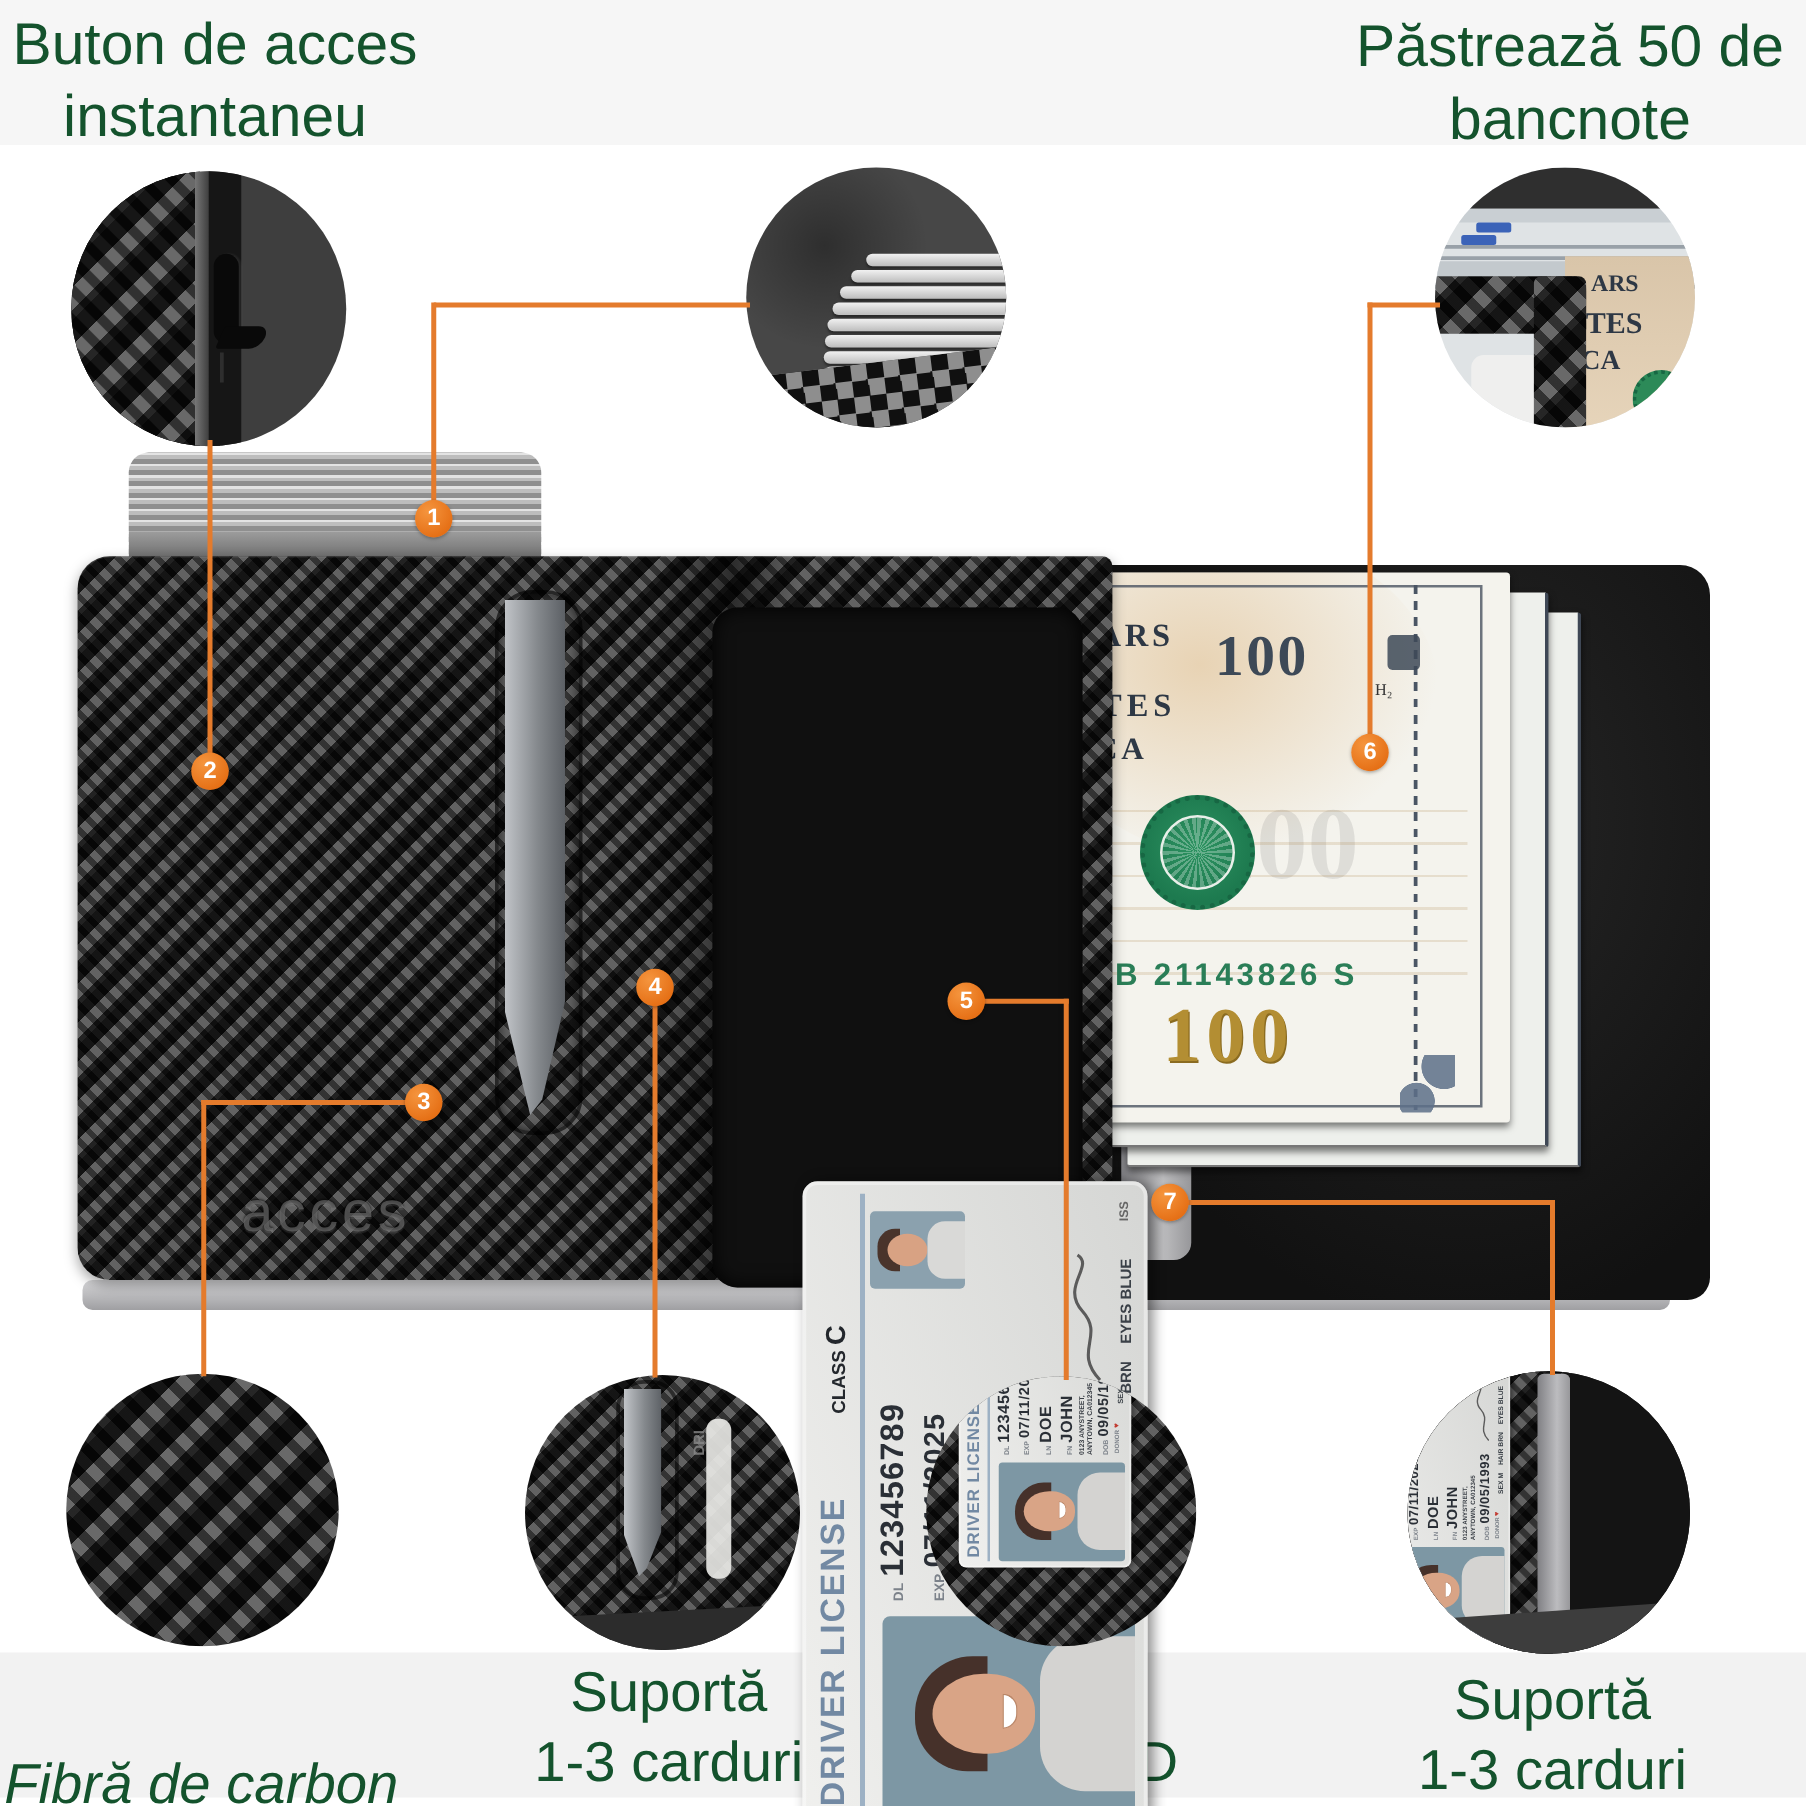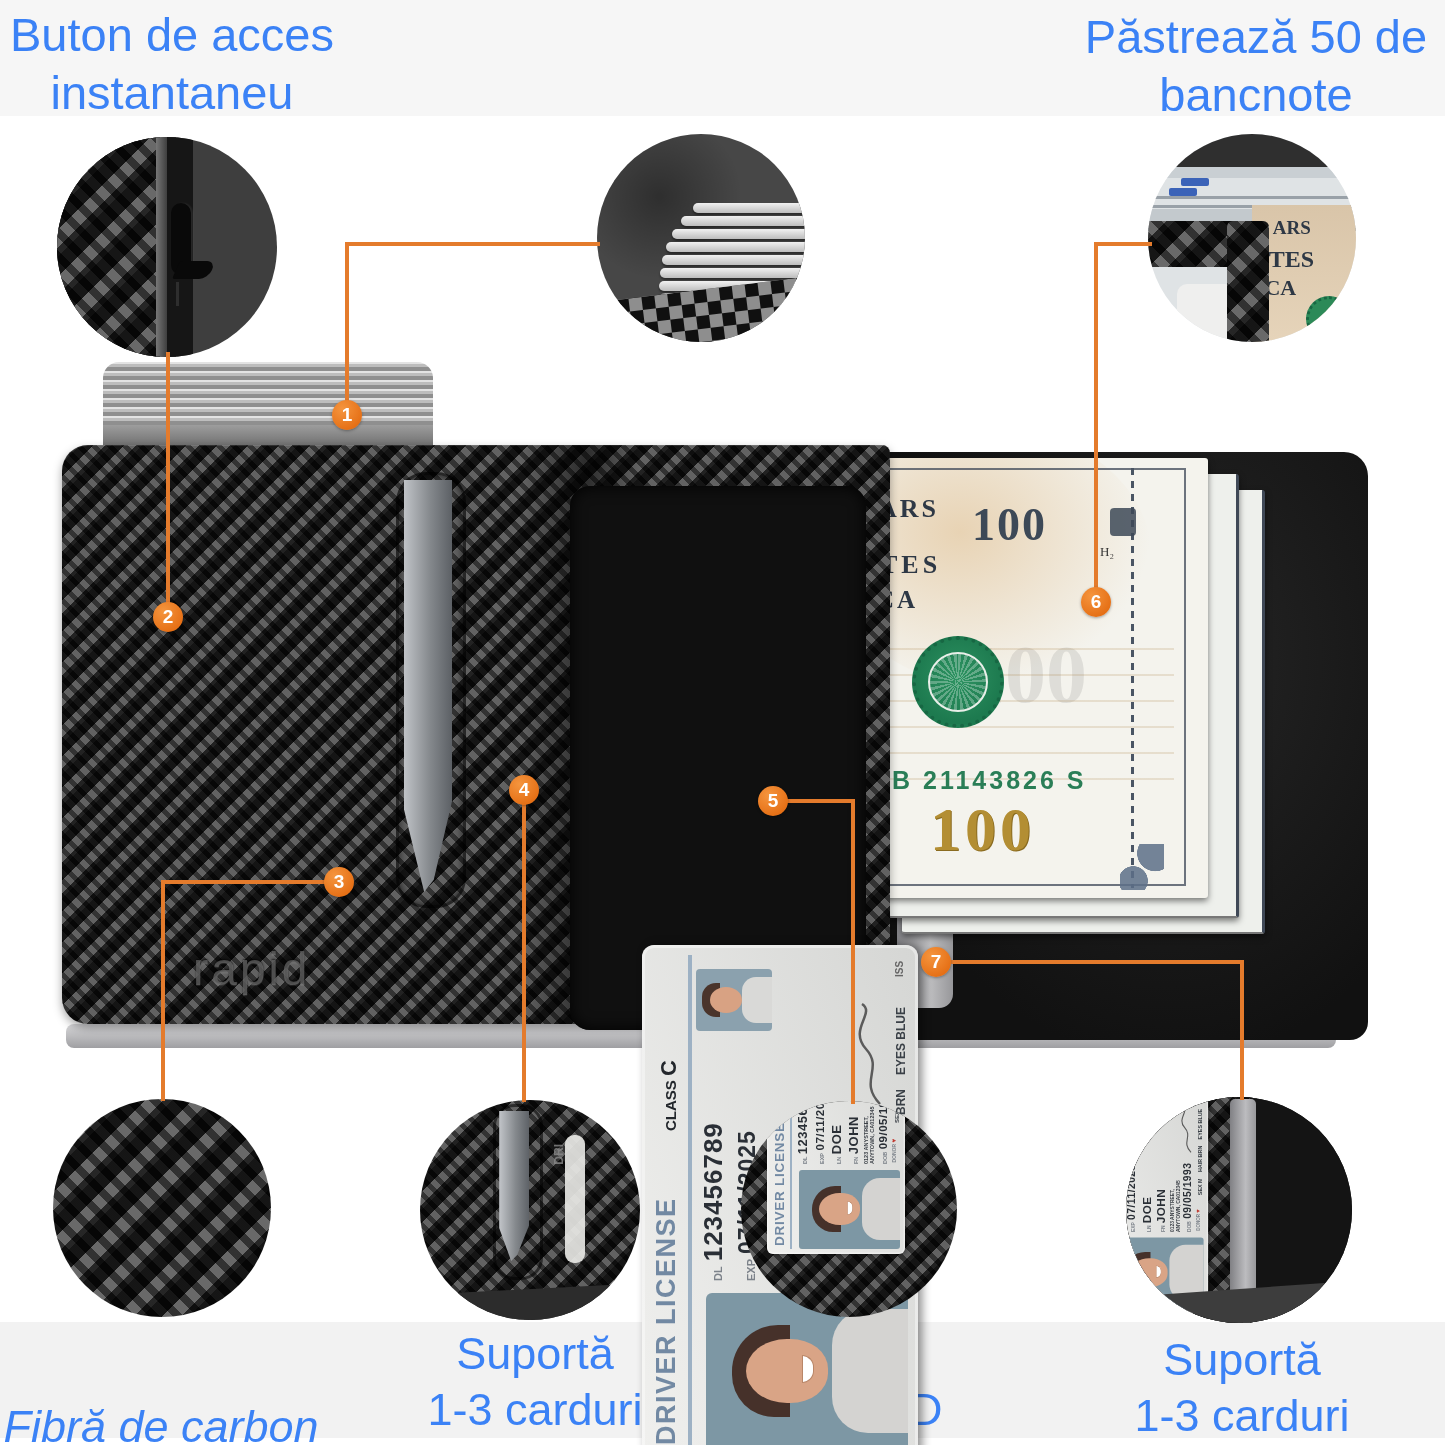--- a/index.html
+++ b/index.html
@@ -5,21 +5,21 @@
   html,body{margin:0;padding:0;background:#fff;}
   #canvas{position:relative;width:1445px;height:1445px;background:#fff;overflow:hidden;
           font-family:"Liberation Sans",sans-serif;}
   .abs{position:absolute;}
 
   
   .band-top{left:0;top:0;width:1445px;height:116px;background:#f6f6f6;}
   .band-bottom{left:0;top:1322px;width:1445px;height:116px;background:#f2f2f2;}
 
   
-  .hd{position:absolute;color:#3b82f6;text-align:center;white-space:pre-line;font-weight:500;}
+  .hd{position:absolute;color:#14532d;text-align:center;white-space:pre-line;font-weight:500;}
   .hd-lg{font-size:47px;line-height:58px;}
   .hd-sm{font-size:45px;line-height:56px;}
   .hd-tl{left:2px;top:6px;width:340px;}
   .hd-tc{left:460px;top:6px;width:480px;}
   .hd-tr{left:1056px;top:8px;width:400px;}
   .hd-bl{left:0px;top:1399px;width:322px;font-style:italic;}
   .hd-bcl{left:385px;top:1326px;width:300px;}
   .hd-bcr{left:700px;top:1326px;width:300px;}
   .hd-br{left:1082px;top:1332px;width:320px;}
 
@@ -241,21 +241,21 @@
     <div class="bf-gold">100</div>
     <div class="bf-thread"></div>
     <div class="bf-shield"></div>
     <div class="bf-corner"></div>
   </div>
 
   <div class="abs cf carbon-panel">
     <div class="fold-shadow"></div>
     <div class="slot"></div>
     <div class="slot-card"></div>
-    <div class="brand">rapid</div>
+    <div class="brand">acces</div>
     <div class="id-window"></div>
     <div class="lic-rot-main">
   <div class="lic">
     <div class="lic-head">DRIVER LICENSE</div>
     <div class="lic-rule"></div>
     <div class="lic-class">
       <span>CLASS</span>
       <span class="big">C</span>
     </div>
     <div class="lic-photo-sm">

